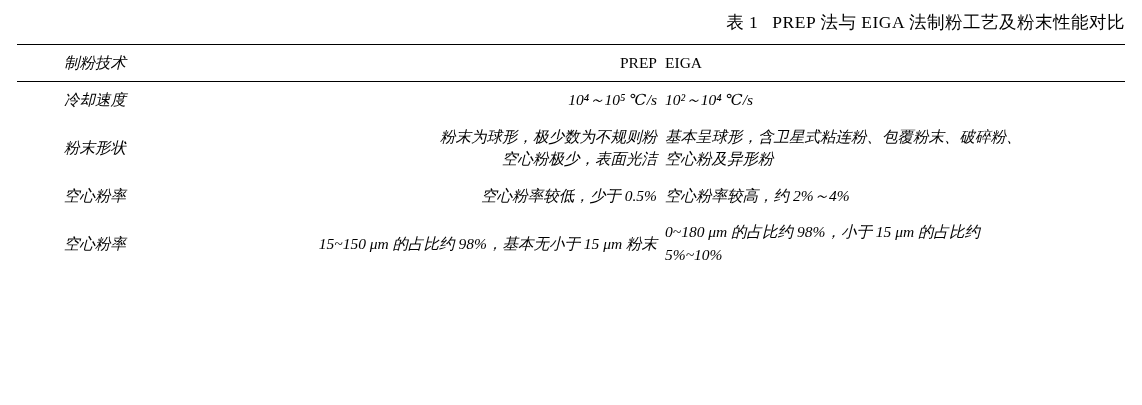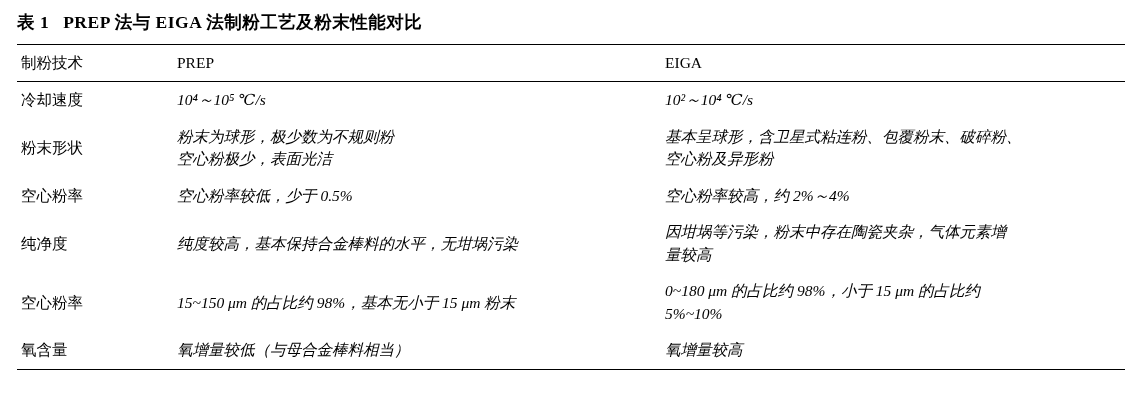--- a/index.html
+++ b/index.html
@@ -14,22 +14,22 @@
     color: #000000;
     -webkit-font-smoothing: antialiased;
   }
   .table-wrap {
     width: 1108px;
     margin: 0 auto;
     padding-top: 8px;
     box-sizing: border-box;
   }
   .caption {
-    text-align: left;
-    font-weight: bold;
+    text-align: right;
+    font-weight: normal;
     font-size: 17.5px;
     letter-spacing: 0.5px;
     padding: 2px 0 10px 0;
     white-space: nowrap;
   }
   .caption .cap-num {
     margin-right: 14px;
   }
   table.ptable {
     width: 100%;
@@ -47,26 +47,27 @@
     border-top: 1.6px solid #000;
   }
   .rule-head td {
     border-bottom: 0.9px solid #000;
   }
   .rule-bottom td {
     border-bottom: 1.6px solid #000;
   }
   .col-label {
     width: 148px;
-    text-align: left;
+    text-align: center;
     white-space: nowrap;
+    font-style: italic;
   }
   .col-prep {
     width: 480px;
-    text-align: left;
+    text-align: right;
   }
   .col-eiga {
     text-align: left;
   }
   .head-row td {
     padding-top: 6px;
     padding-bottom: 7px;
     font-size: 15.5px;
   }
   .head-row td.col-prep, .head-row td.col-eiga {
@@ -119,47 +120,28 @@
       <tr>
         <td class="col-label">空心粉率</td>
         <td class="col-prep cell-lines">
           <span>空心粉率较低，少于 0.5%</span>
         </td>
         <td class="col-eiga cell-lines">
           <span>空心粉率较高，约 2%～4%</span>
         </td>
       </tr>
 
-      <tr>
-        <td class="col-label">纯净度</td>
-        <td class="col-prep cell-lines">
-          <span>纯度较高，基本保持合金棒料的水平，无坩埚污染</span>
-        </td>
-        <td class="col-eiga cell-lines">
-          <span>因坩埚等污染，粉末中存在陶瓷夹杂，气体元素增</span>
-          <span>量较高</span>
-        </td>
-      </tr>
 
       <tr>
         <td class="col-label">空心粉率</td>
         <td class="col-prep cell-lines">
           <span>15~150 μm 的占比约 98%，基本无小于 15 μm 粉末</span>
         </td>
         <td class="col-eiga cell-lines">
           <span>0~180 μm 的占比约 98%，小于 15 μm 的占比约</span>
           <span>5%~10%</span>
         </td>
       </tr>
 
-      <tr class="rule-bottom">
-        <td class="col-label">氧含量</td>
-        <td class="col-prep cell-lines">
-          <span>氧增量较低（与母合金棒料相当）</span>
-        </td>
-        <td class="col-eiga cell-lines">
-          <span>氧增量较高</span>
-        </td>
-      </tr>
     </tbody>
   </table>
 
 </div>
 
 </body></html>

